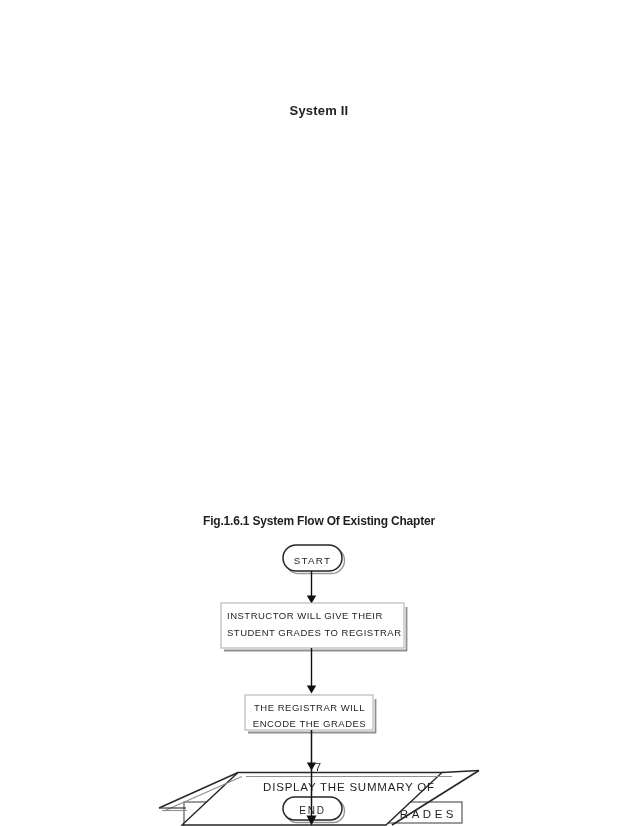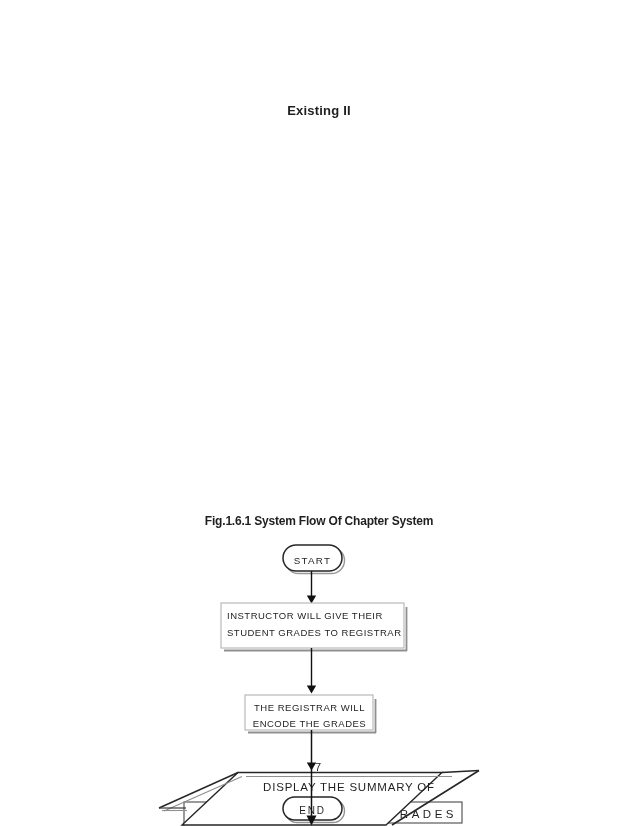--- a/index.html
+++ b/index.html
@@ -22,23 +22,23 @@
   svg text{
     font-family:"Liberation Sans","DejaVu Sans",sans-serif;
     fill:#1f1f1f;
   }
 </style>
 </head>
 <body>
 
 <div id="page">
 
-  <div id="chapter-title" class="heading">Existing II</div>
+  <div id="chapter-title" class="heading">System II</div>
 
-  <div id="figure-caption" class="heading">Fig.1.6.1 System Flow Of Chapter System</div>
+  <div id="figure-caption" class="heading">Fig.1.6.1 System Flow Of Existing Chapter</div>
 
   <svg width="638" height="826" viewBox="0 0 638 826">
 
     <g>
       <rect x="184" y="802" width="278" height="21" fill="#ffffff" stroke="#595959" stroke-width="1.2"></rect>
       <line x1="184" y1="823" x2="184" y2="826" stroke="#595959" stroke-width="1.2"></line>
       <text x="457" y="818" text-anchor="end" font-size="11.5" letter-spacing="3.5">GRADES</text>
     </g>
 
     <g>

